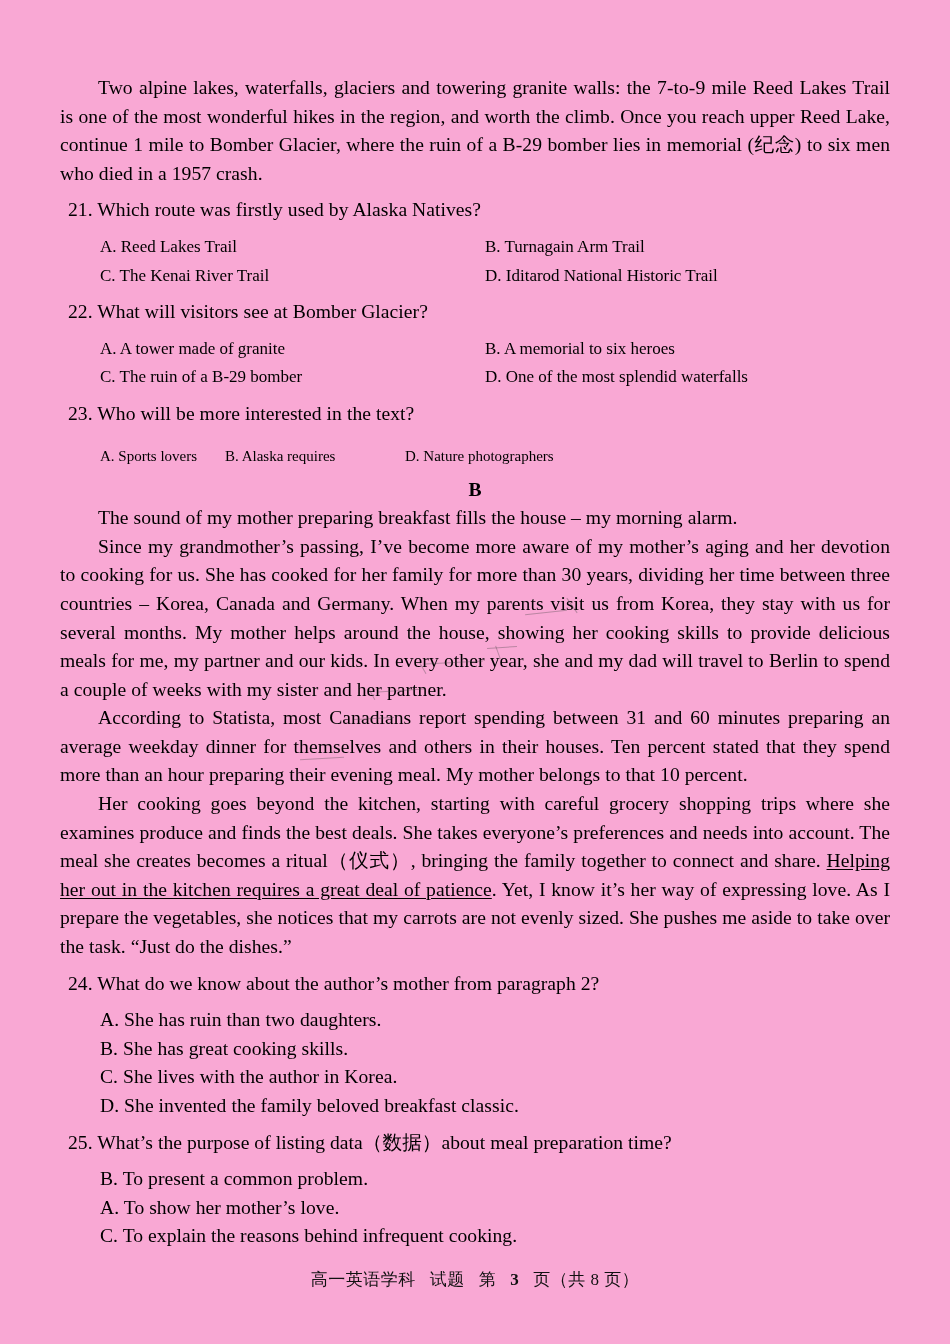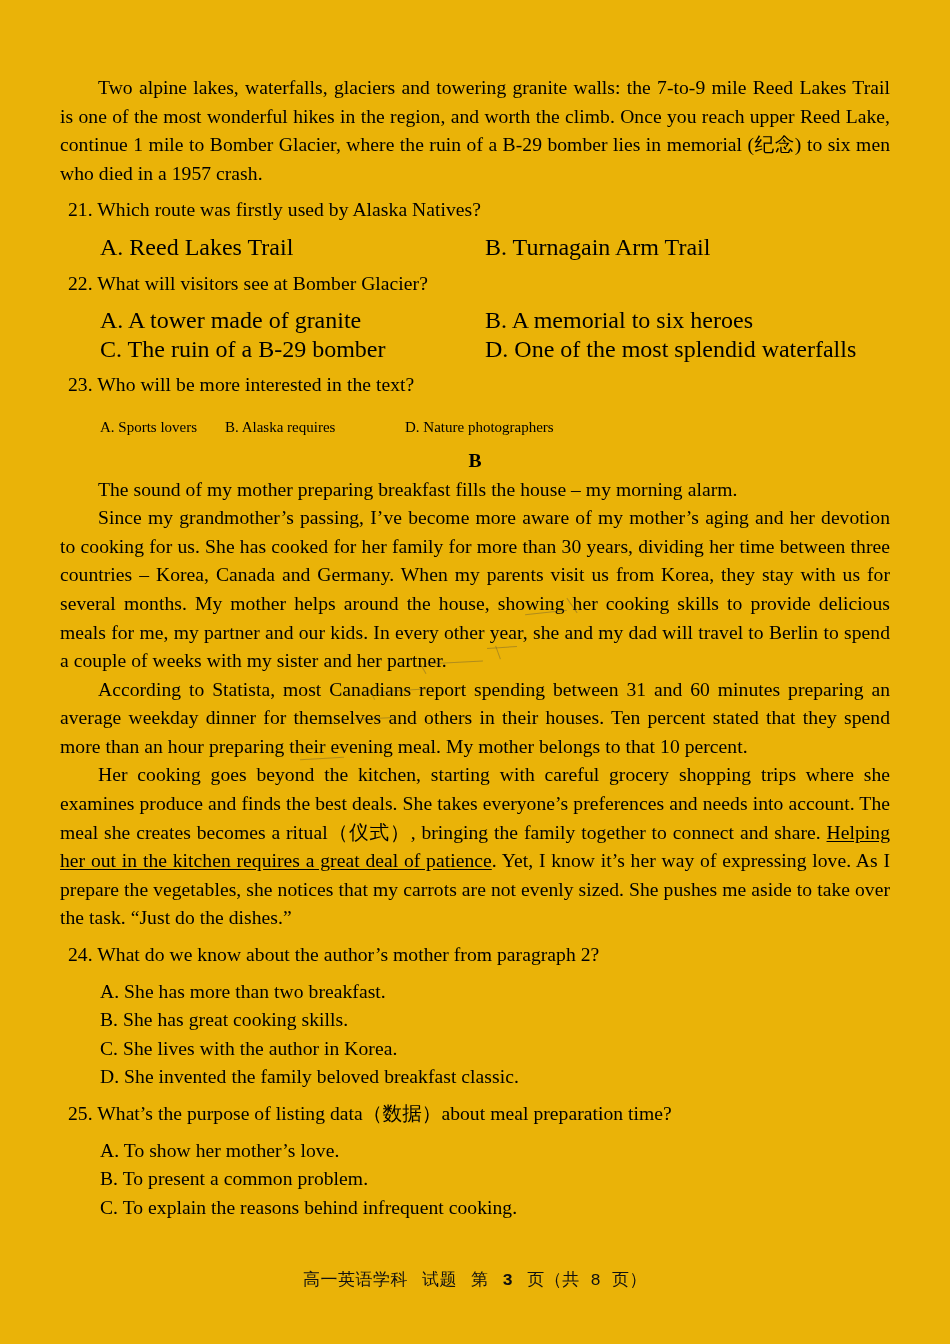--- a/index.html
+++ b/index.html
@@ -8,21 +8,21 @@
     background: #ffffff;
   }
   body {
     font-family: "Liberation Serif", "DejaVu Serif", serif;
     color: #000000;
   }
   .page {
     position: relative;
     width: 950px;
     height: 1344px;
-    background: #eab308;
+    background: #f9a8d4;
     overflow: hidden;
     box-sizing: border-box;
   }
   .content {
     position: absolute;
     left: 60px;
     top: 74px;
     width: 830px;
   }
   p {
@@ -46,21 +46,21 @@
   }
   .q-line {
     margin: 8px;
     font-size: 19.6px;
     line-height: 28.6px;
     text-indent: 0;
     text-align: left;
   }
   .opt-row {
     display: flex;
-    font-size: 24px;
+    font-size: 17px;
     line-height: 28.6px;
     padding-left: 40px;
     box-sizing: border-box;
   }
   .opt-col-a { width: 385px; flex: 0 0 385px; }
   .opt-col-b { flex: 1 1 auto; }
   .opt-row-wide {
     display: flex;
     font-size: 15px;
     line-height: 39px;
@@ -82,21 +82,21 @@
   .underlined {
     text-decoration: underline;
     text-underline-offset: 2px;
   }
   .footer {
     position: absolute;
     left: 0;
     top: 1268px;
     width: 950px;
     text-align: center;
-    font-family: Liberation Mono, monospace;
+    font-family: Liberation Serif, serif;
     font-size: 17px;
     letter-spacing: 0.5px;
     color: #111111;
   }
   .footer .fbold { font-weight: bold; }
   .footer .fsp { display: inline-block; width: 14px; }
   .pencil-line {
     position: absolute;
     height: 1px;
     background: rgba(70,70,70,0.35);
@@ -111,20 +111,24 @@
   <div class="content">
 
     <p class="body-para">
       <span>Two alpine lakes, waterfalls, glaciers and towering granite walls: the 7-to-9 mile Reed Lakes Trail is one of the most wonderful hikes in the region, and worth the climb. Once you reach upper Reed Lake, continue 1 mile to Bomber Glacier, where the ruin of a B-29 bomber lies in memorial (纪念) to six men who died in a 1957 crash.</span>
     </p>
 
     <p class="q-line">21. Which route was firstly used by Alaska Natives?</p>
     <div class="opt-row">
       <span class="opt-col-a">A. Reed Lakes Trail</span>
       <span class="opt-col-b">B. Turnagain Arm Trail</span>
+    </div>
+    <div class="opt-row">
+      <span class="opt-col-a">C. The Kenai River Trail</span>
+      <span class="opt-col-b">D. Iditarod National Historic Trail</span>
     </div>
 
     <p class="q-line">22. What will visitors see at Bomber Glacier?</p>
     <div class="opt-row">
       <span class="opt-col-a">A. A tower made of granite</span>
       <span class="opt-col-b">B. A memorial to six heroes</span>
     </div>
     <div class="opt-row">
       <span class="opt-col-a">C. The ruin of a B-29 bomber</span>
       <span class="opt-col-b">D. One of the most splendid waterfalls</span>
@@ -141,28 +145,28 @@
 
     <p class="body-para">The sound of my mother preparing breakfast fills the house – my morning alarm.</p>
     <p class="body-para">Since my grandmother’s passing, I’ve become more aware of my mother’s aging and her devotion to cooking for us. She has cooked for her family for more than 30 years, dividing her time between three countries – Korea, Canada and Germany. When my parents visit us from Korea, they stay with us for several months. My mother helps around the house, showing her cooking skills to provide delicious meals for me, my partner and our kids. In every other year, she and my dad will travel to Berlin to spend a couple of weeks with my sister and her partner.</p>
     <p class="body-para">According to Statista, most Canadians report spending between 31 and 60 minutes preparing an average weekday dinner for themselves and others in their houses. Ten percent stated that they spend more than an hour preparing their evening meal. My mother belongs to that 10 percent.</p>
 
     <p class="body-para">
       <span>Her cooking goes beyond the kitchen, starting with careful grocery shopping trips where she examines produce and finds the best deals. She takes everyone’s preferences and needs into account. The meal she creates becomes a ritual（仪式）, bringing the family together to connect and share. </span><span class="underlined">Helping her out in the kitchen requires a great deal of patience</span><span>. Yet, I know it’s her way of expressing love. As I prepare the vegetables, she notices that my carrots are not evenly sized. She pushes me aside to take over the task. “Just do the dishes.”</span>
     </p>
 
     <p class="q-line">24. What do we know about the author’s mother from paragraph 2?</p>
-    <p class="opt-single">A. She has more than two breakfast.</p>
+    <p class="opt-single">A. She has ruin than two daughters.</p>
     <p class="opt-single">B. She has great cooking skills.</p>
     <p class="opt-single">C. She lives with the author in Korea.</p>
     <p class="opt-single">D. She invented the family beloved breakfast classic.</p>
 
     <p class="q-line">25. What’s the purpose of listing data（数据）about meal preparation time?</p>
+    <p class="opt-single">B. To present a common problem.</p>
     <p class="opt-single">A. To show her mother’s love.</p>
-    <p class="opt-single">B. To present a common problem.</p>
     <p class="opt-single">C. To explain the reasons behind infrequent cooking.</p>
 
   </div>
 
   <div class="pencil-line" style="left:525px; top:612px; width:42px; transform:rotate(-6deg);"></div>
   <div class="pencil-line" style="left:563px; top:605px; width:18px; transform:rotate(55deg);"></div>
   <div class="pencil-line" style="left:487px; top:647px; width:30px; transform:rotate(-4deg);"></div>
   <div class="pencil-line" style="left:491px; top:652px; width:14px; transform:rotate(70deg);"></div>
   <div class="pencil-line" style="left:425px; top:662px; width:58px; transform:rotate(-3deg);"></div>
   <div class="pencil-line" style="left:417px; top:668px; width:12px; transform:rotate(60deg);"></div>

